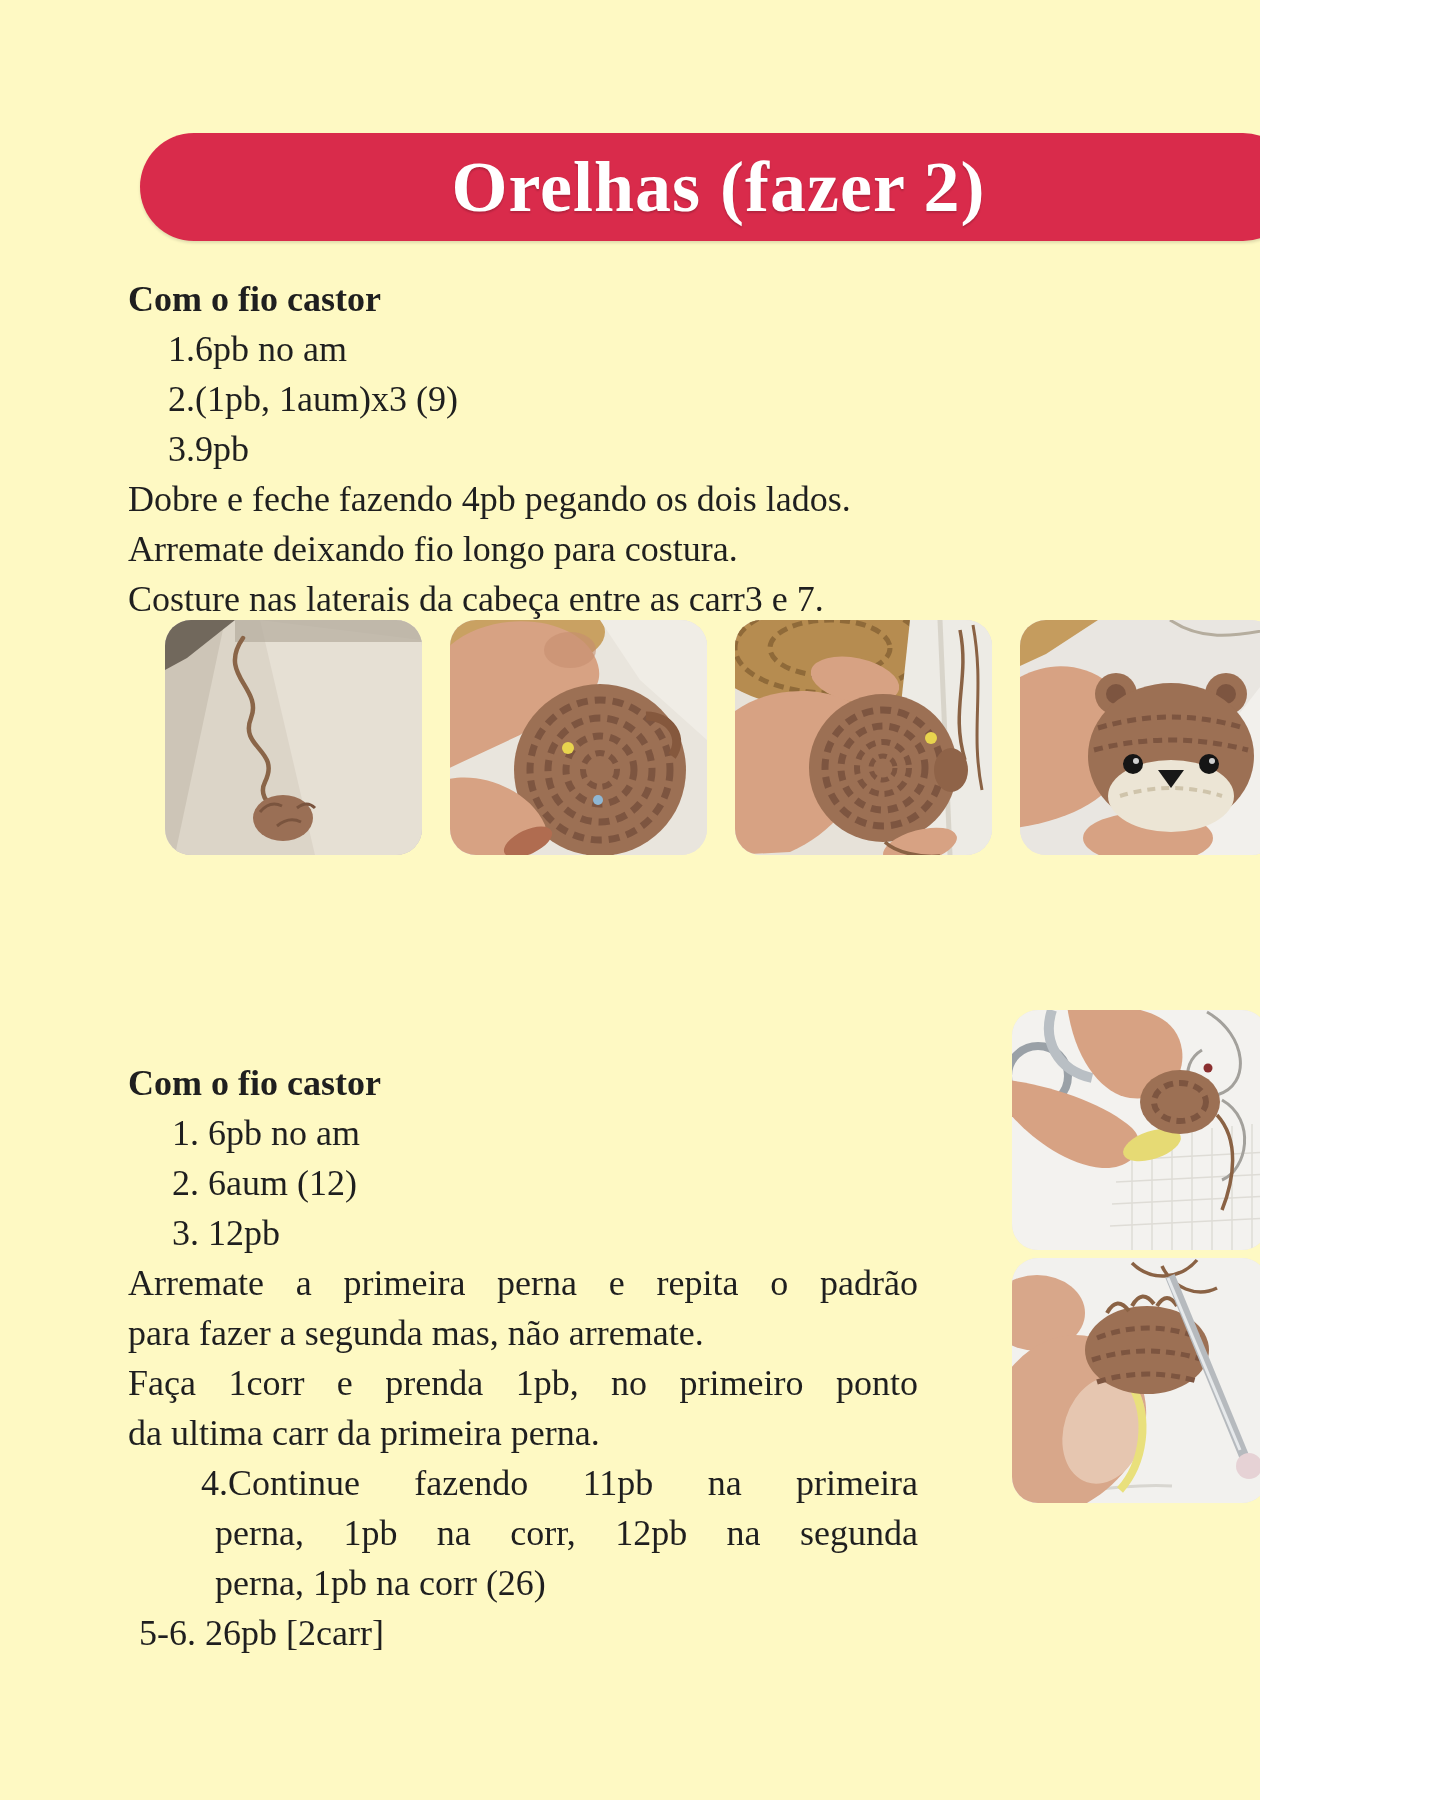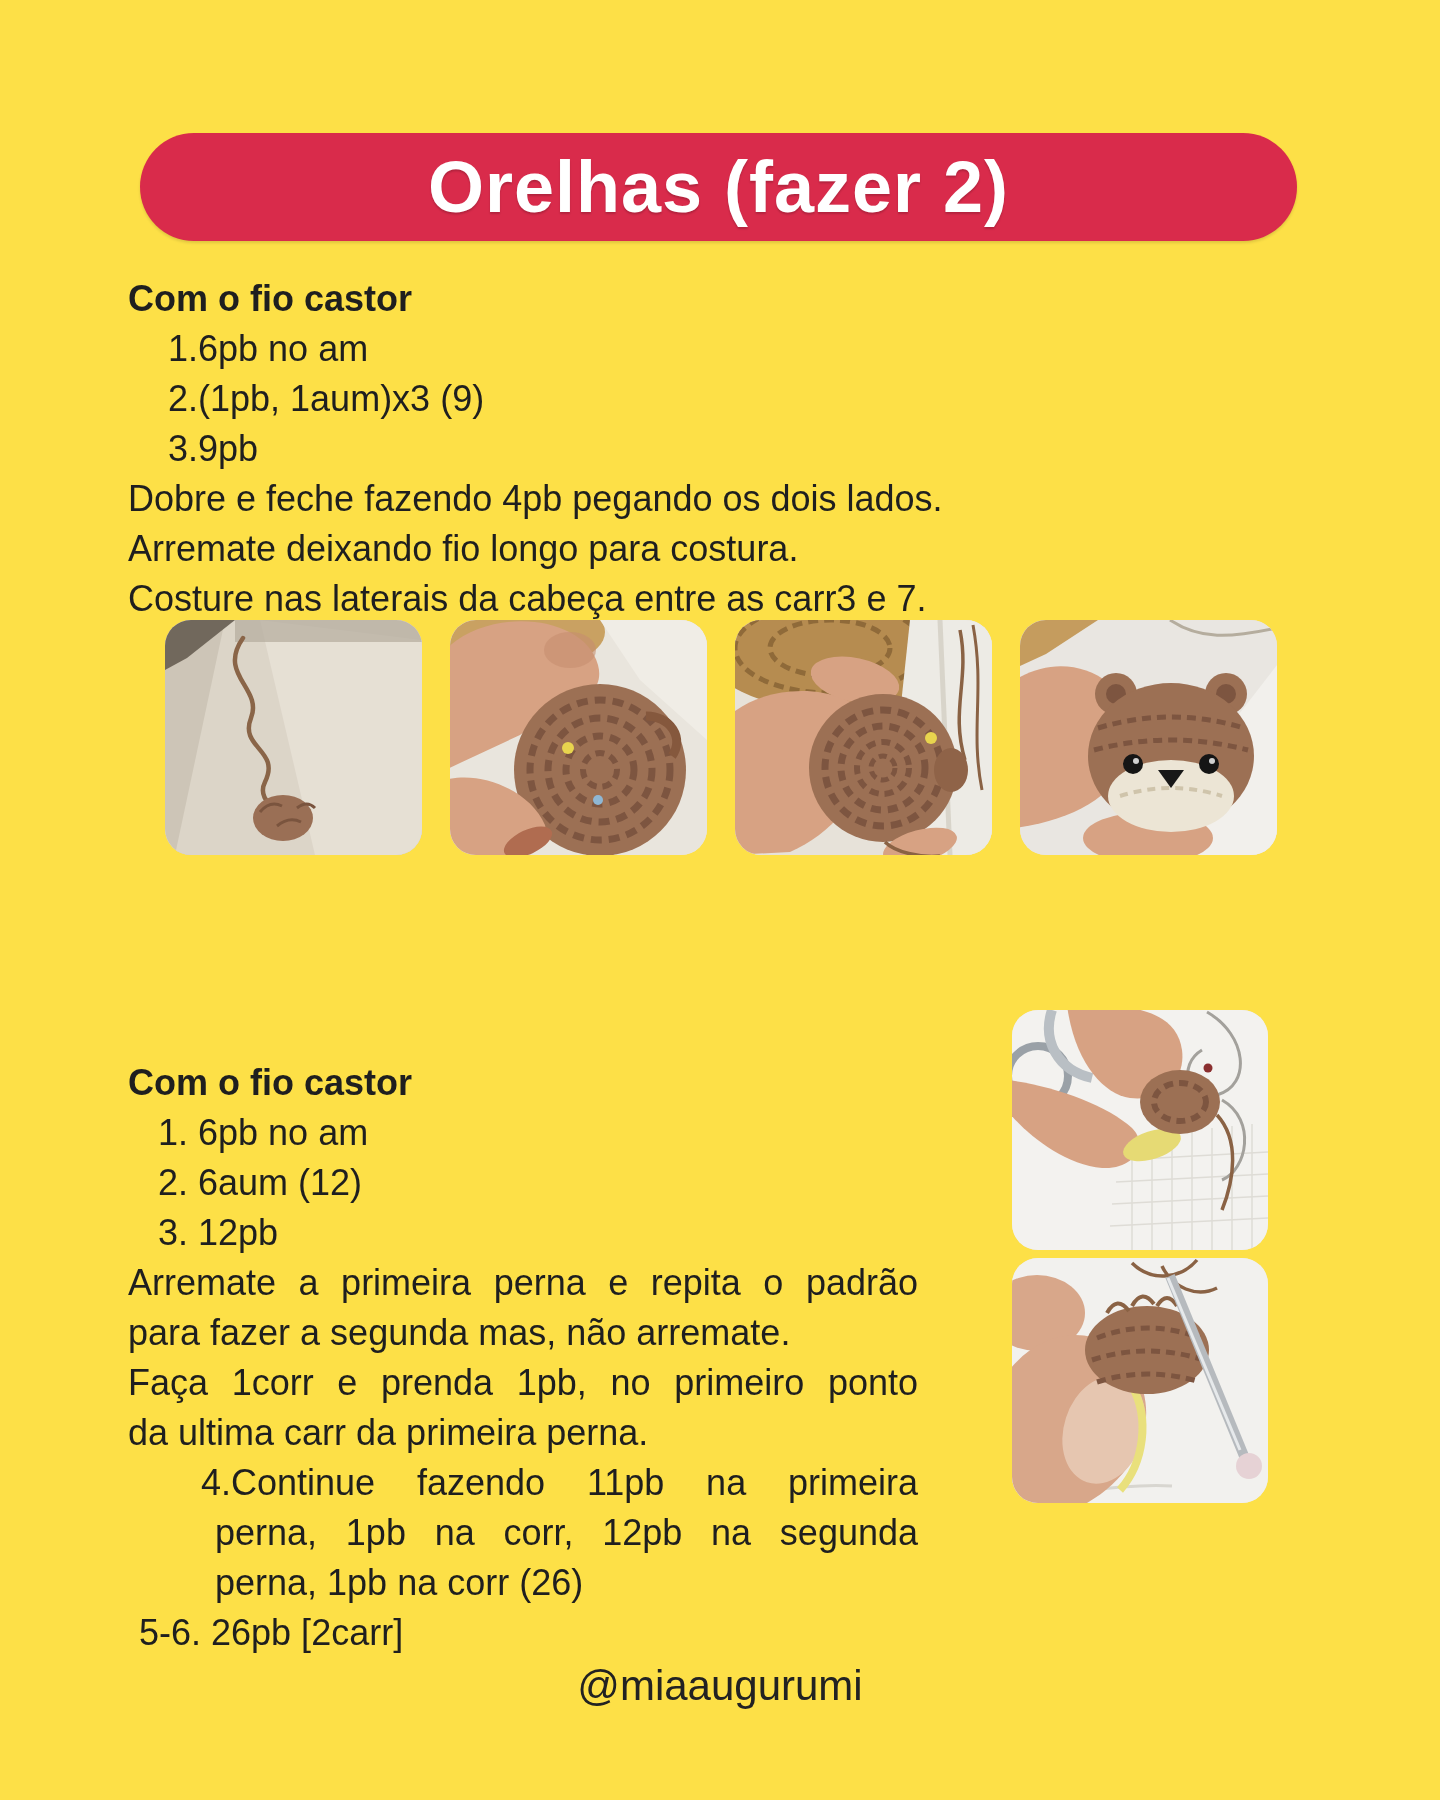--- a/index.html
+++ b/index.html
@@ -1,33 +1,33 @@
 <!DOCTYPE html>
 <html style="--accent: #d92b4b; --text: #1f1f1f;"><head>
 <meta charset="utf-8">
 <style>
   :root { --accent:#d92b4b; --text:#1f1f1f; }
   * { box-sizing:border-box; }
   body { margin:0; background:#ffffff; }
-  .page { position:relative; width:1440px; height:1800px; background:#fde047; overflow:hidden;
-          font-family:Liberation Sans, sans-serif; color:var(--text); }
+  .page { position:relative; width:1260px; height:1800px; background:#fef9c3; overflow:hidden;
+          font-family:Liberation Serif, serif; color:var(--text); }
   .banner { position:absolute; left:140px; width:1157px; background:var(--accent);
             border-radius:60px; display:flex; align-items:center; justify-content:center;
             box-shadow:0 2px 3px rgba(0,0,0,0.12); }
   .banner-ears { top:133px; height:108px; }
   .banner-feet { top:903px; height:112px; }
   .banner-title { color:#ffffff; font-weight:700; font-size:72px; letter-spacing:1px;
                   text-shadow:0 2px 2px rgba(0,0,0,0.18); }
   .textcol { position:absolute; font-size:36px; line-height:50px; }
   .ears-text { left:128px; top:246px; }
   .feet-text { left:128px; top:1030px; width:790px; }
   .line { height:50px; white-space:nowrap; }
   .bold { font-weight:700;margin-top:28px; }
   .step1 { margin-left:40px; }
-  .step2 { margin-left:30px; }
+  .step2 { margin-left:44px; }
   .j { text-align:justify; text-align-last:justify; white-space:normal; }
   .s4a { margin-left:73px; }
   .s4b { margin-left:87px; }
   .s56 { margin-left:11px; }
   .photo-row { position:absolute; left:165px; top:620px; display:flex; gap:28px; }
   .photo { border-radius:26px; overflow:hidden; background:#e8e4dc; }
   .photo svg { display:block; }
   .photo-col { position:absolute; left:1012px; top:1010px; display:flex; flex-direction:column; gap:8px; }
   .handle { position:absolute; left:0; top:1662px; width:100%; text-align:center; font-size:42px; color:#222; }
 </style>
@@ -197,15 +197,14 @@
         <path d="M80,102 Q135,84 192,102" stroke="#7d5540" stroke-width="5" fill="none" stroke-dasharray="9 6"></path>
         <path d="M85,124 Q135,108 188,124" stroke="#7d5540" stroke-width="5" fill="none" stroke-dasharray="9 6"></path>
         <path d="M95,55 q10,-18 22,-2 M120,48 q10,-18 22,-2 M145,48 q10,-16 20,0" stroke="#8a6244" stroke-width="4" fill="none"></path>
         <line x1="158" y1="18" x2="232" y2="198" stroke="#b6babe" stroke-width="10"></line>
         <line x1="156" y1="20" x2="228" y2="192" stroke="#e6e9eb" stroke-width="3"></line>
         <circle cx="237" cy="208" r="13" fill="#e6d2d5"></circle>
       </svg>
     </div>
   </div>
 
-  <div class="handle">@miaaugurumi</div>
 
 </div>
 
 </body></html>

